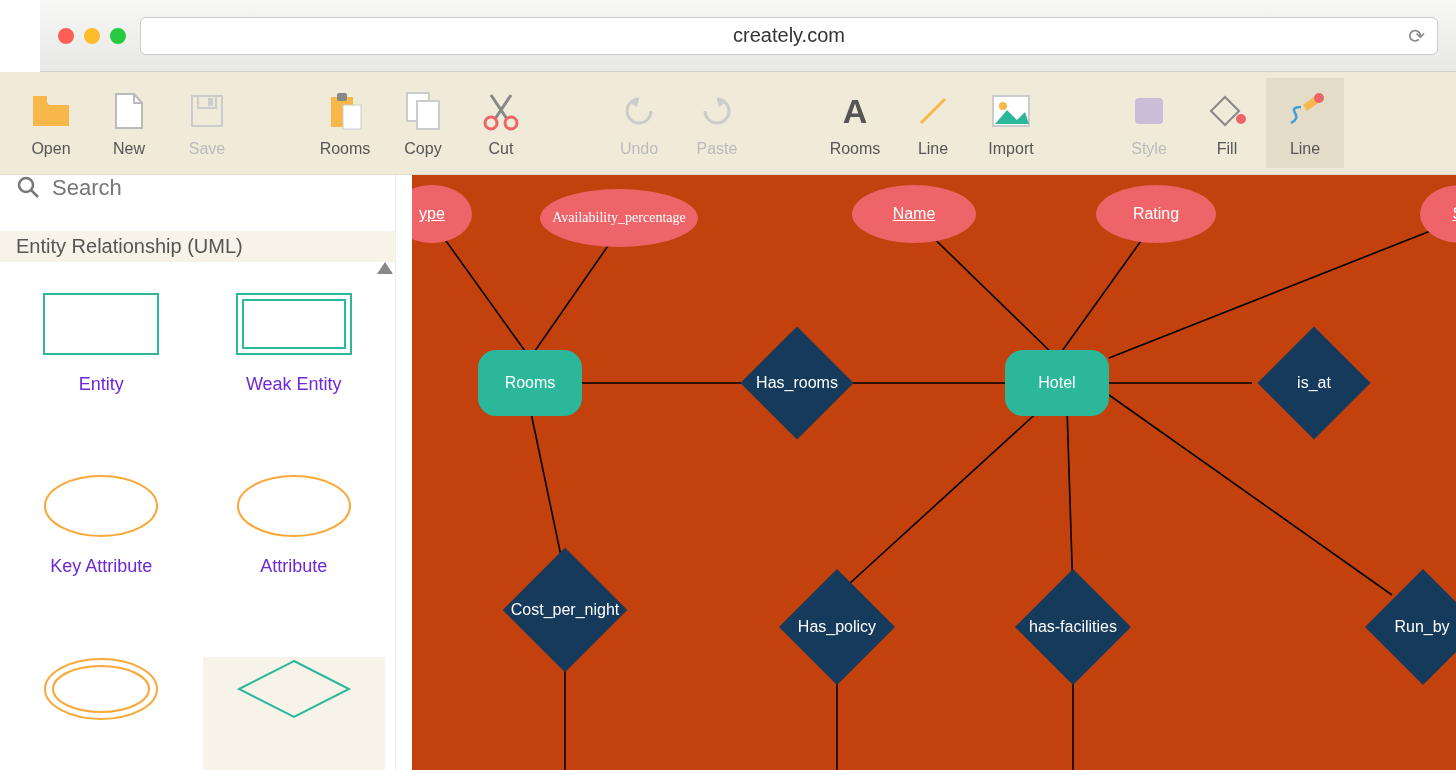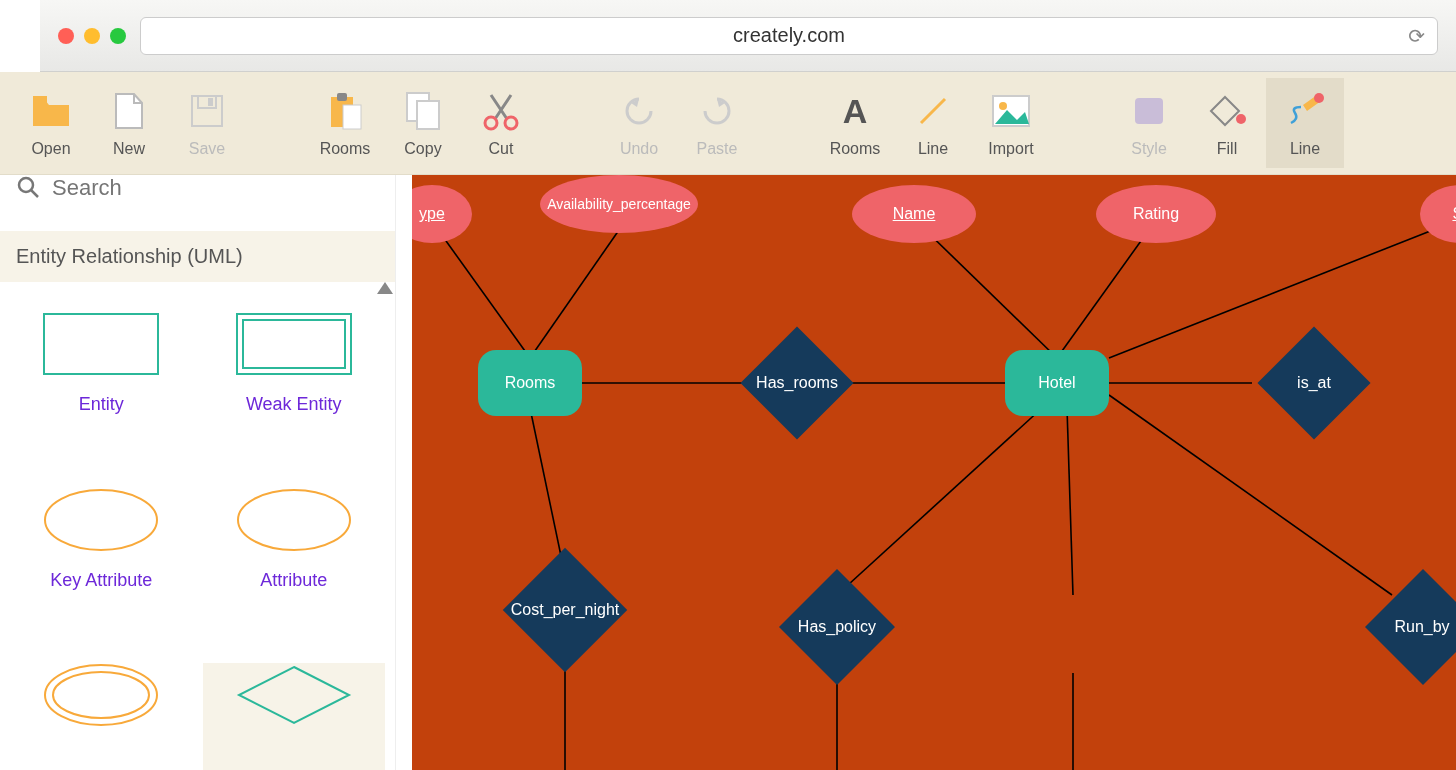--- a/index.html
+++ b/index.html
@@ -25,21 +25,21 @@
 .tb-spacer { width: 60px; }
 
 
 .main { display: flex; height: calc(770px - 72px - 103px); }
 
 
 .sidebar { width: 396px; background: #fff; display: flex; flex-direction: column; border-right: 1px solid #eee; }
 .search-row { height: 56px; display: flex; align-items: flex-start; padding: 0 16px; gap: 12px; background: #fff; }
 .search-icon { color: #777; }
 .search-input { border: none; outline: none; font-size: 22px; color: #aaa; flex: 1; }
-.section-title { background: #f7f3e8; padding: 14px 16px; font-size: 20px; color: #555; }
+.section-title { background: #f7f3e8; padding: 4px 16px; font-size: 20px; color: #555; }
 .shape-grid { flex: 1; padding: 30px 10px 0 10px; display: grid; grid-template-columns: 1fr 1fr; gap: 30px 10px; position: relative; }
 .shape-cell { display: flex; flex-direction: column; align-items: center; gap: 18px; }
 .shape-cell.sel { background: #f7f3e8; }
 .shape-label { font-size: 18px; color: #6d28d9; }
 .shape-box { width: 118px; height: 64px; }
 .scroll-handle { position: absolute; right: 2px; top: 0; width: 0; height: 0; border-left: 8px solid transparent; border-right: 8px solid transparent; border-bottom: 12px solid #888; }
 
 
 .canvas { flex: 1; position: relative; background: #c2410c; overflow: hidden; margin-left: 16px; }
 .node { position: absolute; display: flex; align-items: center; justify-content: center; font-size: 16px; color: #fff; text-align: center; }
@@ -296,21 +296,21 @@
       <line x1="697" y1="220" x2="980" y2="420"></line>
 
       <line x1="153" y1="470" x2="153" y2="600"></line>
       <line x1="425" y1="498" x2="425" y2="600"></line>
       <line x1="661" y1="498" x2="661" y2="600"></line>
     </svg>
 
     <div class="node attr-node underlined" style="left:-20px; top:10px; width:80px; height:58px;">
         <span>ype</span>
       </div>
-    <div class="node attr-node" style="left:128px; top:0; width:158px; height:58px;">
+    <div class="node attr-node" style="left:128px; top:14px; width:158px; height:58px;font-family:Liberation Serif, serif;">
         <span style="font-size:14px; padding:0 8px;">Availability_percentage</span>
       </div>
     <div class="node attr-node underlined" style="left:440px; top:10px; width:124px; height:58px;">
         <span>Name</span>
       </div>
     <div class="node attr-node" style="left:684px; top:10px; width:120px; height:58px;">
         <span>Rating</span>
       </div>
     <div class="node attr-node underlined" style="left:1008px; top:10px; width:80px; height:58px;">
         <span>St</span>
@@ -332,18 +332,22 @@
       <span>is_at</span>
     </div>
     <div class="node rel-node" style="left:55px; top:385px; width:196px; height:100px;">
       <div class="diamond" style="left:54px; top:6px; width:88px; height:88px;"></div>
       <span>Cost_per_night</span>
     </div>
     <div class="node rel-node" style="left:338px; top:405px; width:174px; height:94px;">
       <div class="diamond" style="left:46px; top:6px; width:82px; height:82px;"></div>
       <span>Has_policy</span>
     </div>
+    <div class="node rel-node" style="left:572px; top:405px; width:178px; height:94px;">
+      <div class="diamond" style="left:48px; top:6px; width:82px; height:82px;"></div>
+      <span>has-facilities</span>
+    </div>
     <div class="node rel-node" style="left:930px; top:405px; width:160px; height:94px;">
       <div class="diamond" style="left:40px; top:6px; width:82px; height:82px;"></div>
       <span>Run_by</span>
     </div>
   </div>
 </div>
 
 </body></html>

